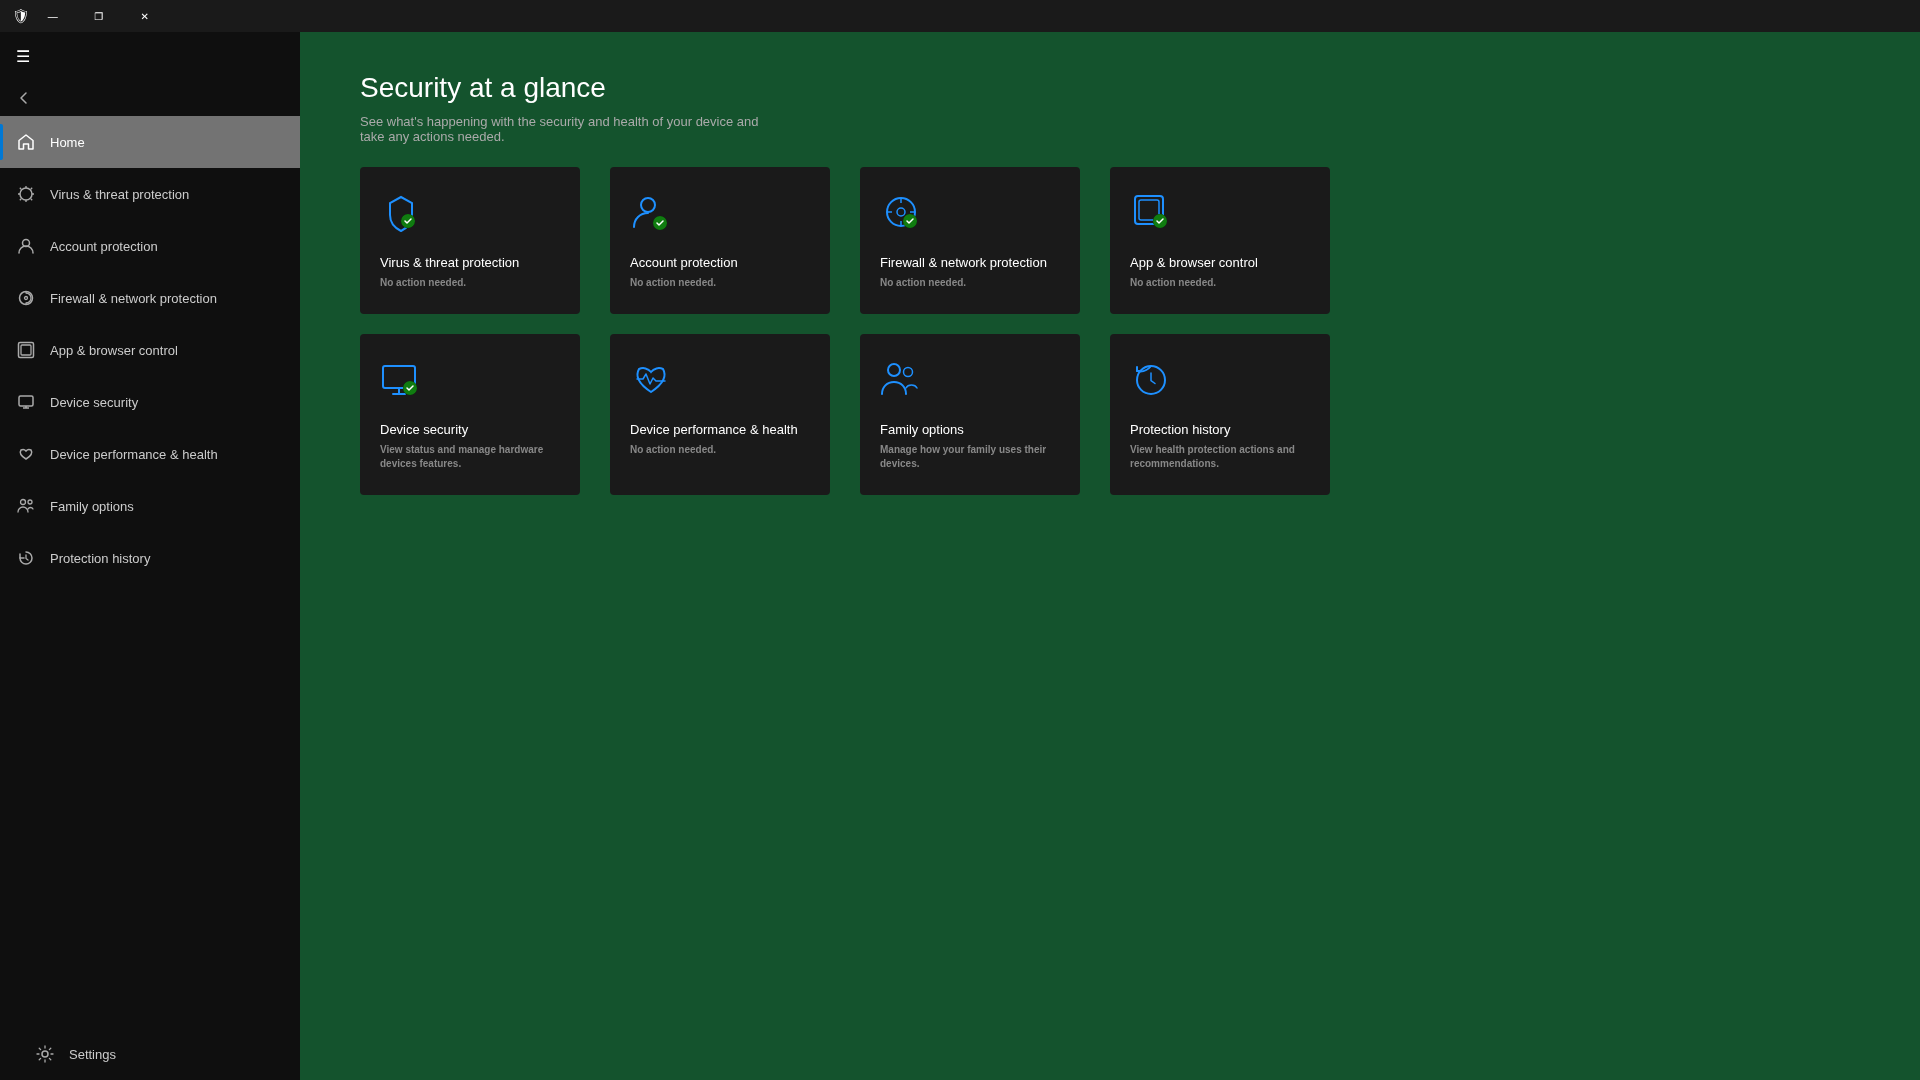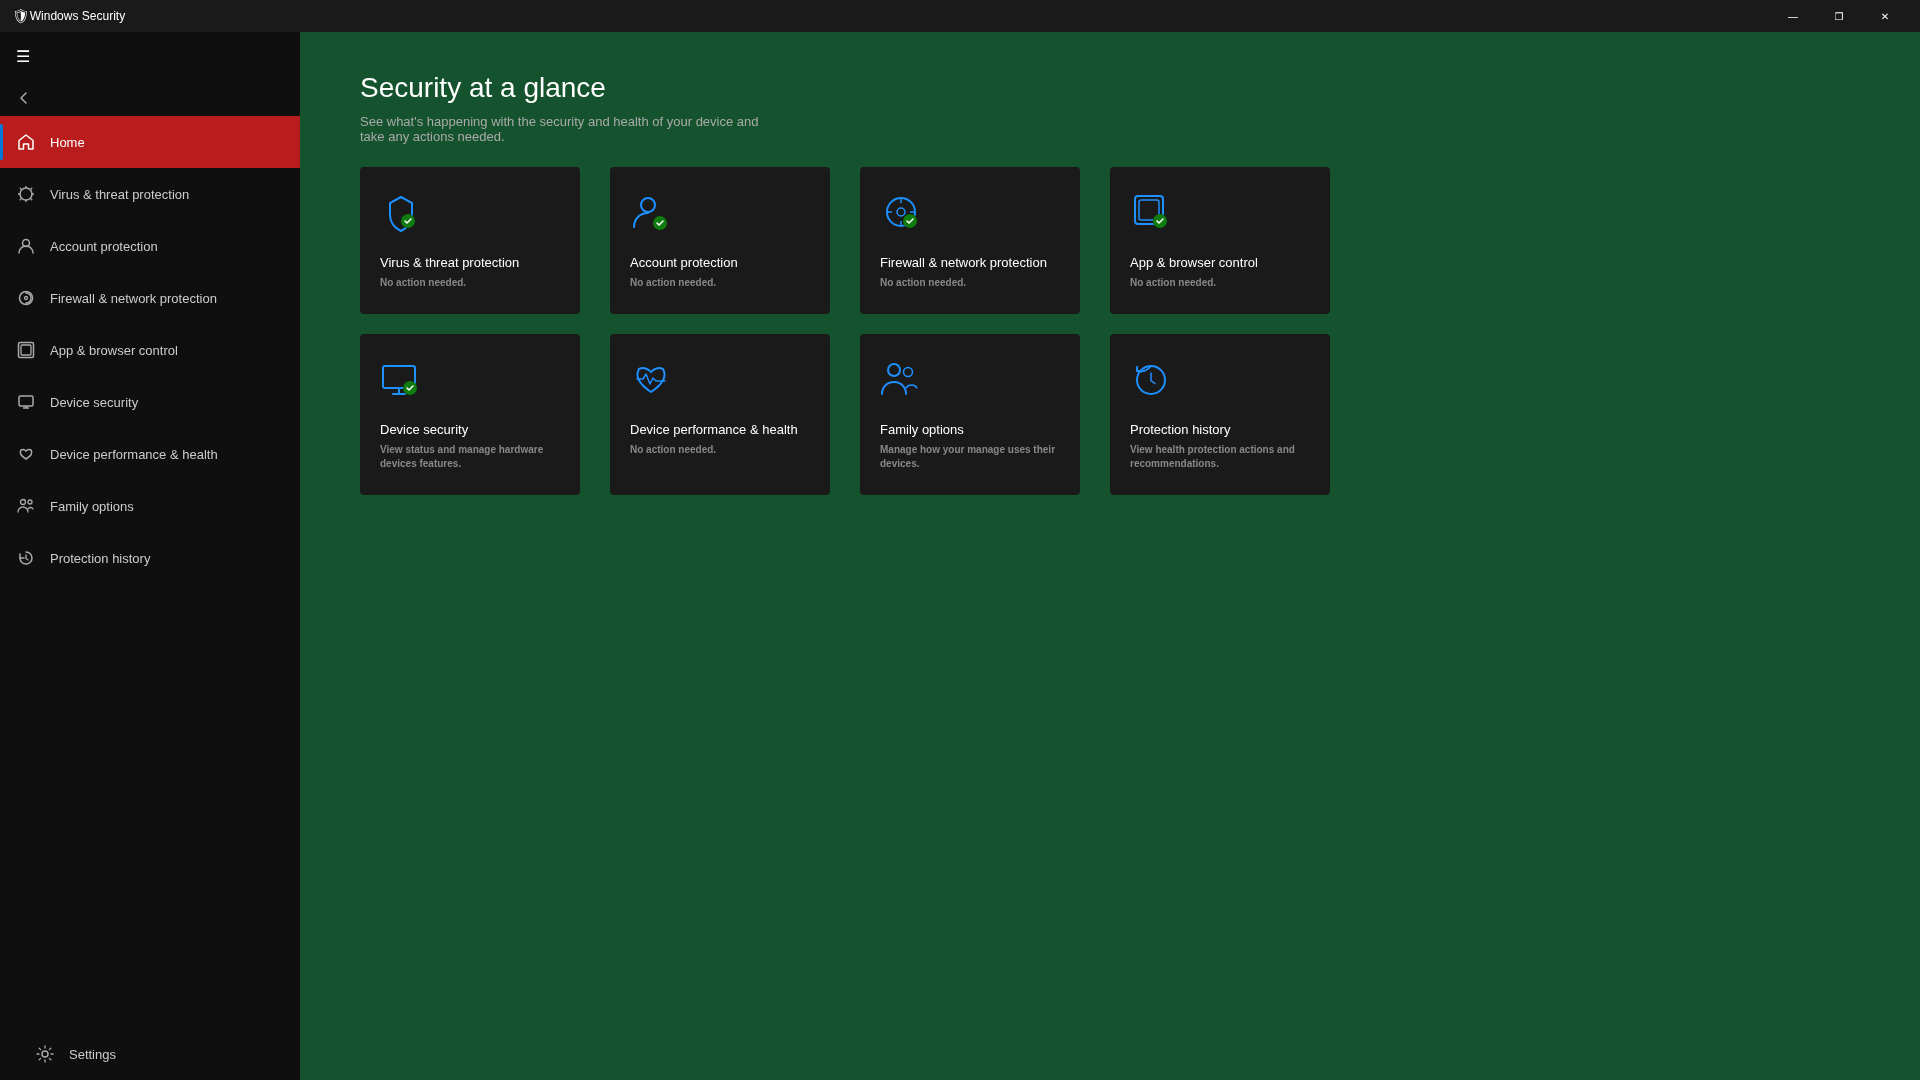--- a/index.html
+++ b/index.html
@@ -85,21 +85,21 @@
       display: flex;
       align-items: center;
       padding: 0 16px;
       gap: 14px;
       cursor: pointer;
       position: relative;
       color: #ccc;
       font-size: 13px;
     }
     .nav-item.active {
-      background: #b91c1c;
+      background: #737373;
       color: #fff;
     }
     .nav-item.active::before {
       content: '';
       position: absolute;
       left: 0;
       top: 8px;
       bottom: 8px;
       width: 3px;
       background: #0078d4;
@@ -179,21 +179,20 @@
     
     .win-icon {
       font-size: 14px;
     }
   </style>
 </head>
 <body>
 
 <div class="titlebar">
   <span class="win-icon">🛡</span>
-  <span class="titlebar-title">Windows Security</span>
   <div class="titlebar-controls">
     <button class="titlebar-btn">—</button>
     <button class="titlebar-btn">❐</button>
     <button class="titlebar-btn close">✕</button>
   </div>
 </div>
 
 <div class="app-container">
 
   <div class="sidebar">
@@ -408,21 +407,21 @@
       <div class="card">
         <div class="card-icon">
           <svg width="42" height="42" viewBox="0 0 42 42" fill="none">
             <circle cx="14" cy="12" r="6" stroke="#1e90ff" stroke-width="2" fill="none"></circle>
             <circle cx="28" cy="14" r="4.5" stroke="#1e90ff" stroke-width="1.5" fill="none"></circle>
             <path d="M2 36c0-7 5-12 12-12s12 5 12 12" stroke="#1e90ff" stroke-width="2" stroke-linecap="round" fill="none"></path>
             <path d="M26 30c2-4 9-4 11 0" stroke="#1e90ff" stroke-width="1.5" stroke-linecap="round" fill="none"></path>
           </svg>
         </div>
         <div class="card-title">Family options</div>
-        <div class="card-desc">Manage how your manage uses their devices.</div>
+        <div class="card-desc">Manage how your family uses their devices.</div>
       </div>
 
       <div class="card">
         <div class="card-icon">
           <svg width="42" height="42" viewBox="0 0 42 42" fill="none">
             <circle cx="21" cy="22" r="14" stroke="#1e90ff" stroke-width="2" fill="none"></circle>
             <path d="M7 13A14 14 0 0 0 21 8" stroke="#1e90ff" stroke-width="2" stroke-linecap="round" fill="none"></path>
             <path d="M7 9v4h4" stroke="#1e90ff" stroke-width="2" stroke-linecap="round" stroke-linejoin="round"></path>
             <path d="M21 15v7.5l4 3" stroke="#1e90ff" stroke-width="1.5" stroke-linecap="round"></path>
           </svg>

